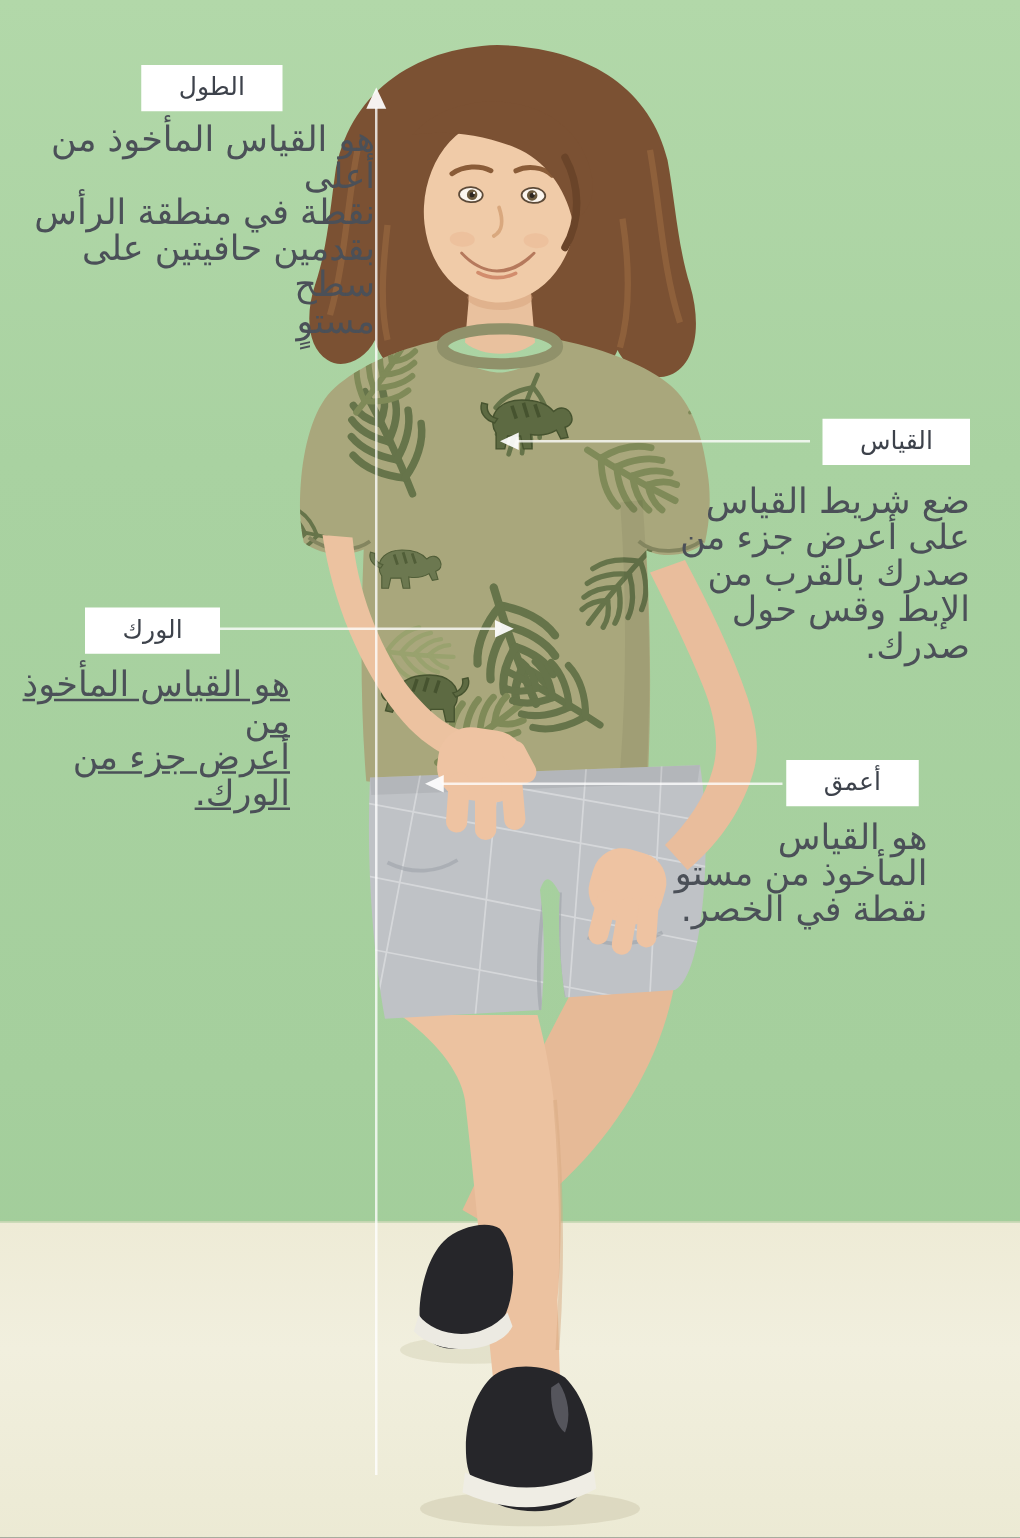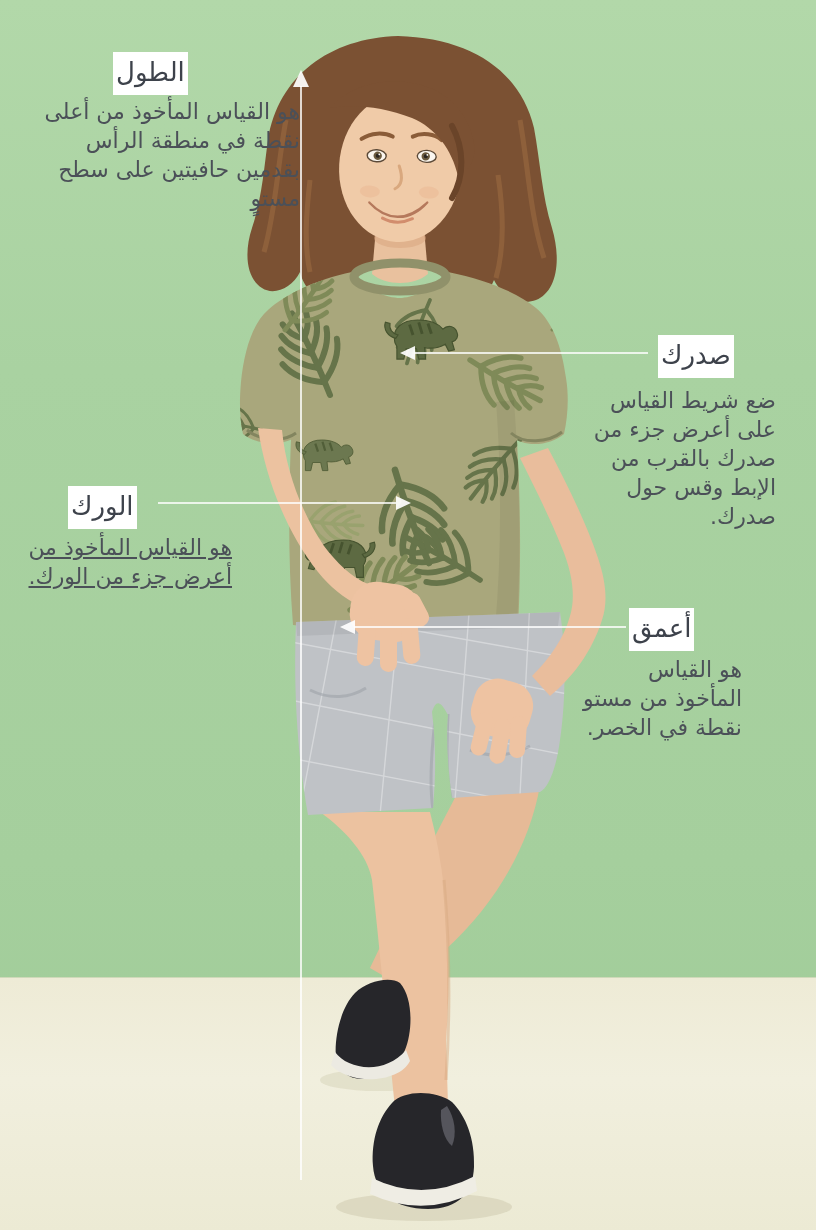--- a/index.html
+++ b/index.html
@@ -18,26 +18,26 @@
   .gline{position:absolute;background:rgba(255,255,255,.78);}
   .v{width:2px;}
   .h{height:2px;}
   .arr{position:absolute;width:0;height:0;}
   .arr-up{border-left:8px solid transparent;border-right:8px solid transparent;border-bottom:17px solid rgba(255,255,255,.92);}
   .arr-left{border-top:7px solid transparent;border-bottom:7px solid transparent;border-right:15px solid rgba(255,255,255,.92);}
   .arr-right{border-top:7px solid transparent;border-bottom:7px solid transparent;border-left:15px solid rgba(255,255,255,.92);}
   
   .mlabel{
     position:absolute;background:#ffffff;color:#3d424b;
-    font-size:26px;line-height:1.05;padding:7px 3px 9px;
+    font-size:20px;line-height:1.05;padding:7px 30px 9px;
     direction:rtl;text-align:center;letter-spacing:0;
   }
   .desc{
     position:absolute;margin:0;color:#4b5058;
-    font-size:22px;line-height:29px;
+    font-size:28px;line-height:29px;
     direction:rtl;text-align:right;white-space:pre-line;
   }
 </style>
 </head>
 <body>
 
 <div class="stage">
 
   <div class="floor"></div>
 
@@ -227,21 +227,21 @@
   <div class="arr arr-up" style="left:293px;top:70px;"></div>
   <div class="gline v" style="left:300px;top:86px;height:1094px;"></div>
   <div class="mlabel" style="left:113px;top:52px;">الطول</div>
   <p class="desc" style="right:516px;top:97px;">هو القياس المأخوذ من أعلى
 نقطة في منطقة الرأس
 بقدمين حافيتين على سطح
 مستوٍ</p>
 
   <div class="arr arr-left" style="left:400px;top:346px;"></div>
   <div class="gline h" style="left:414px;top:352px;width:234px;"></div>
-  <div class="mlabel" style="left:658px;top:335px;">صدرك</div>
+  <div class="mlabel" style="left:658px;top:335px;">القياس</div>
   <p class="desc" style="right:40px;top:386px;">ضع شريط القياس
 على أعرض جزء من
 صدرك بالقرب من
 الإبط وقس حول
 صدرك.</p>
 
   <div class="gline h" style="left:158px;top:502px;width:238px;"></div>
   <div class="arr arr-right" style="left:396px;top:496px;"></div>
   <div class="mlabel" style="left:68px;top:486px;">الورك</div>
   <p class="desc" style="right:584px;top:533px;text-decoration:underline;">هو القياس المأخوذ من

